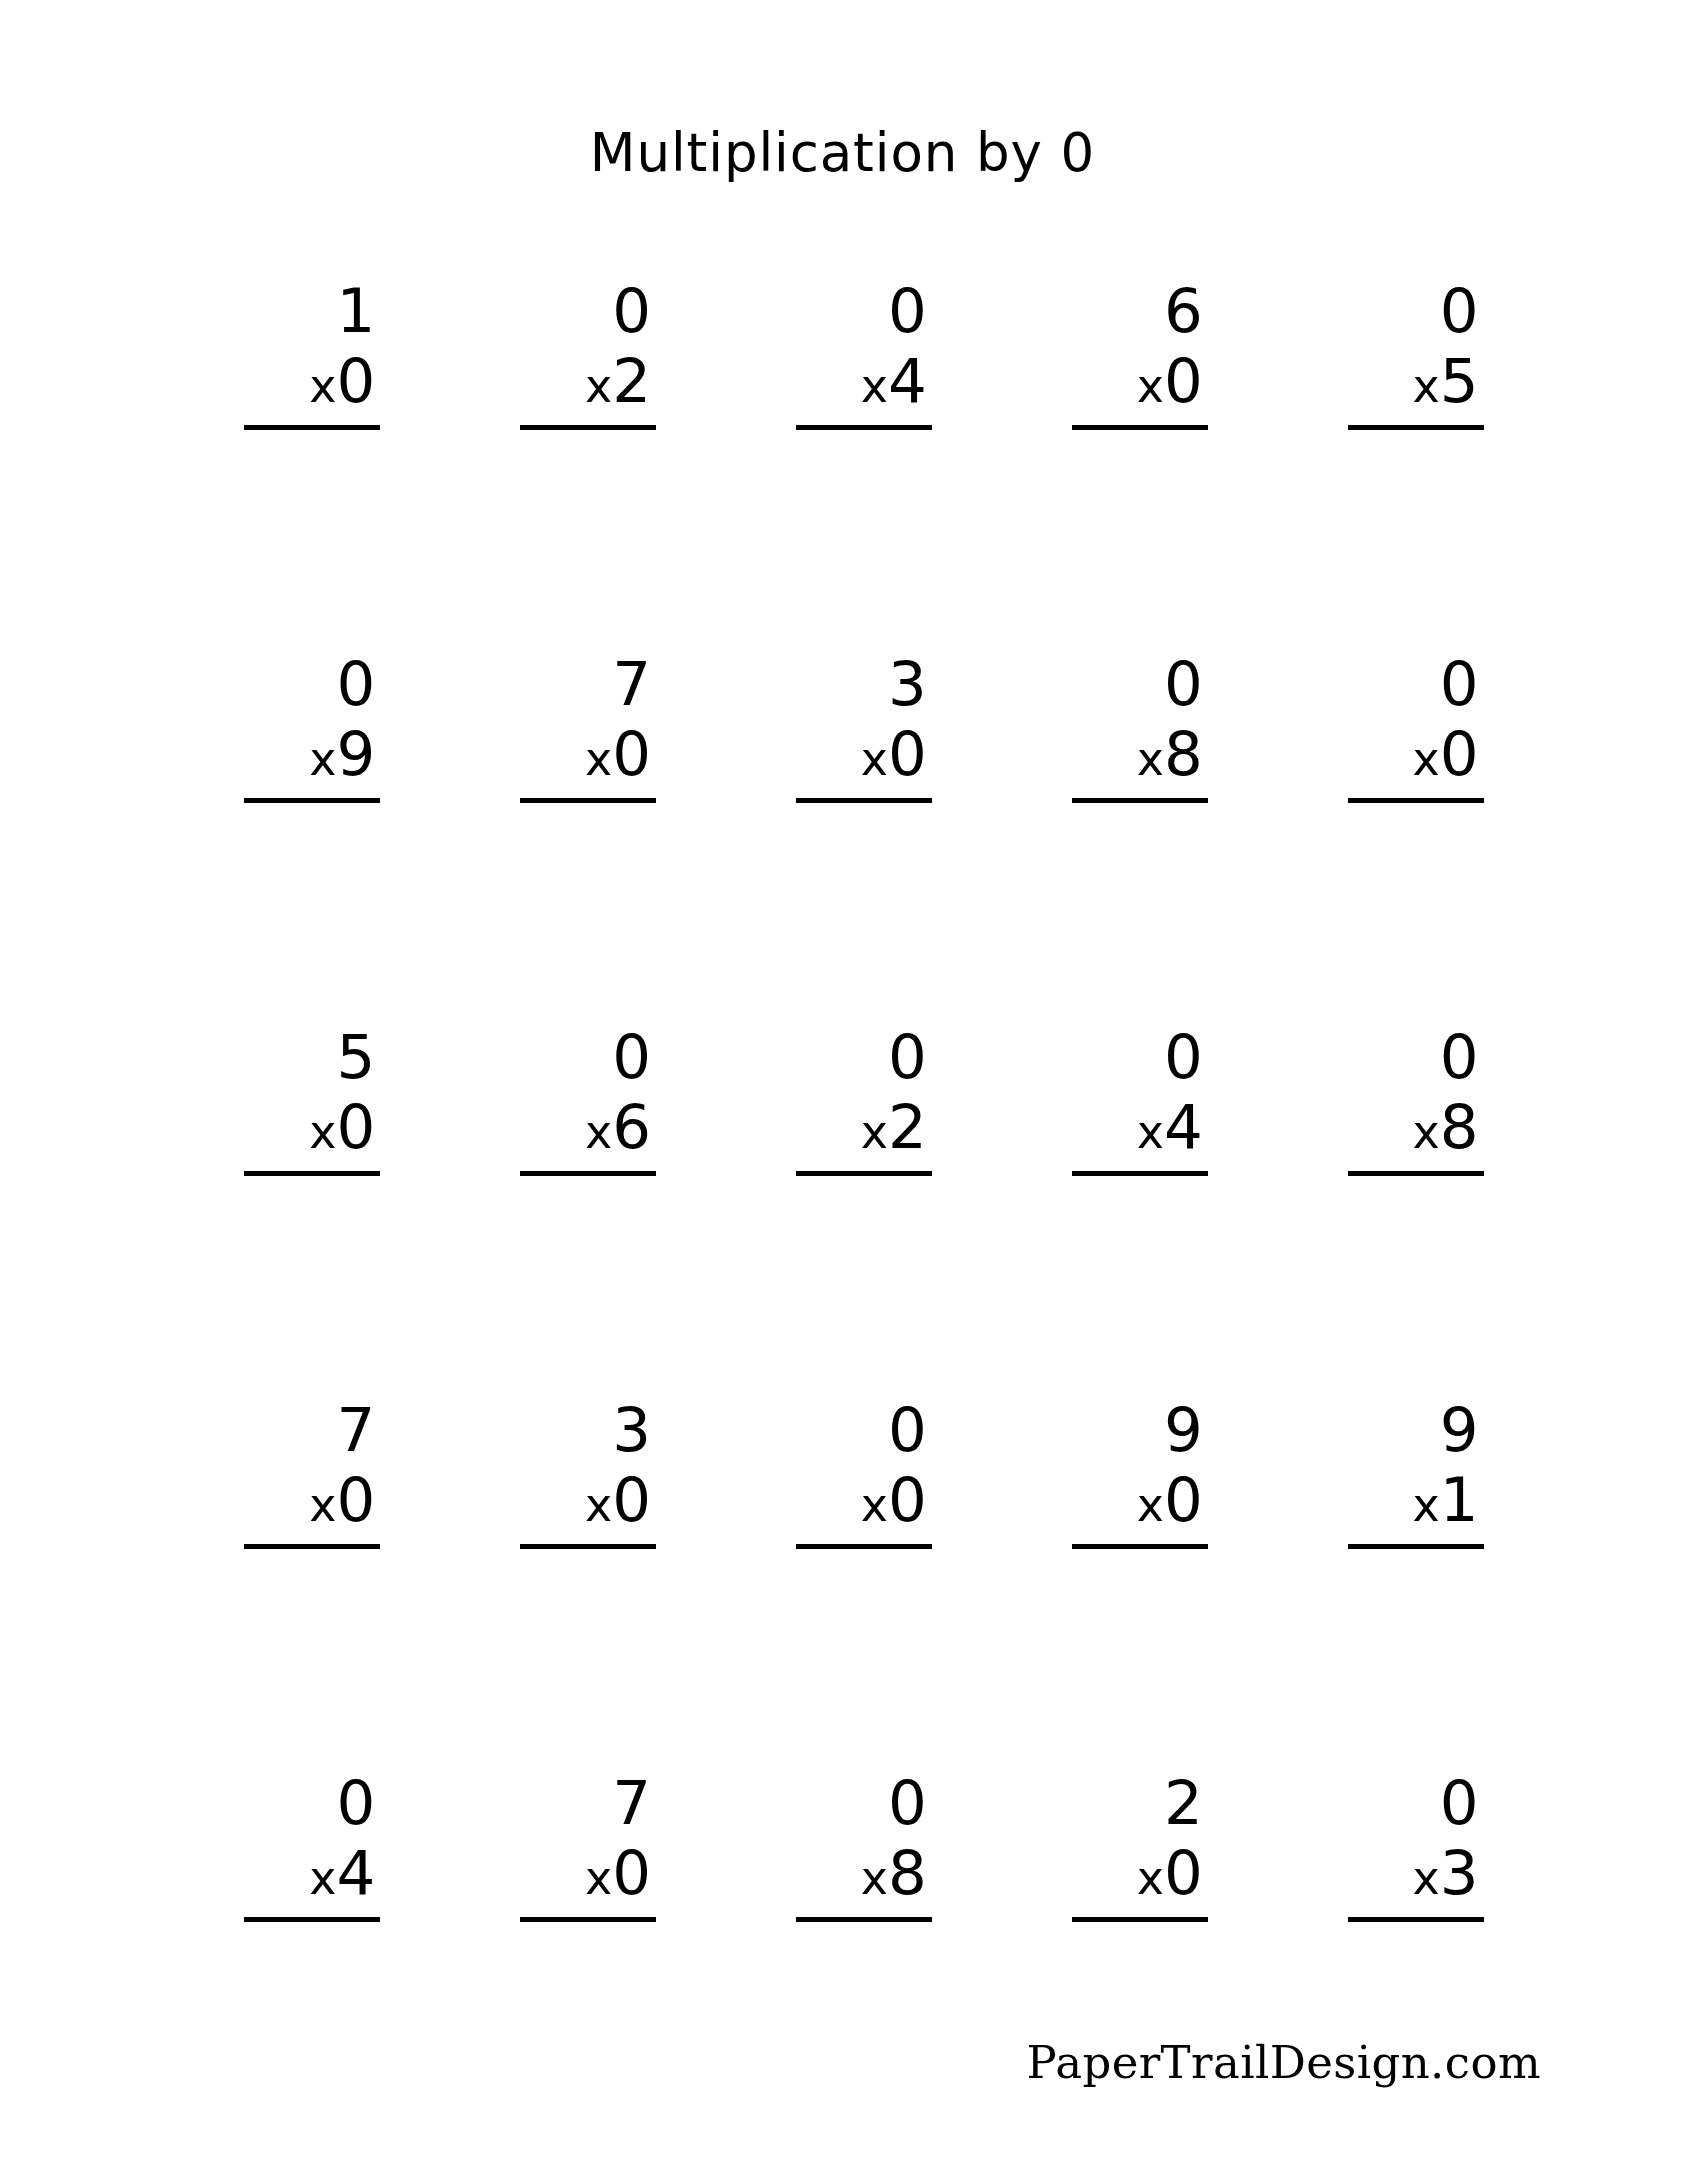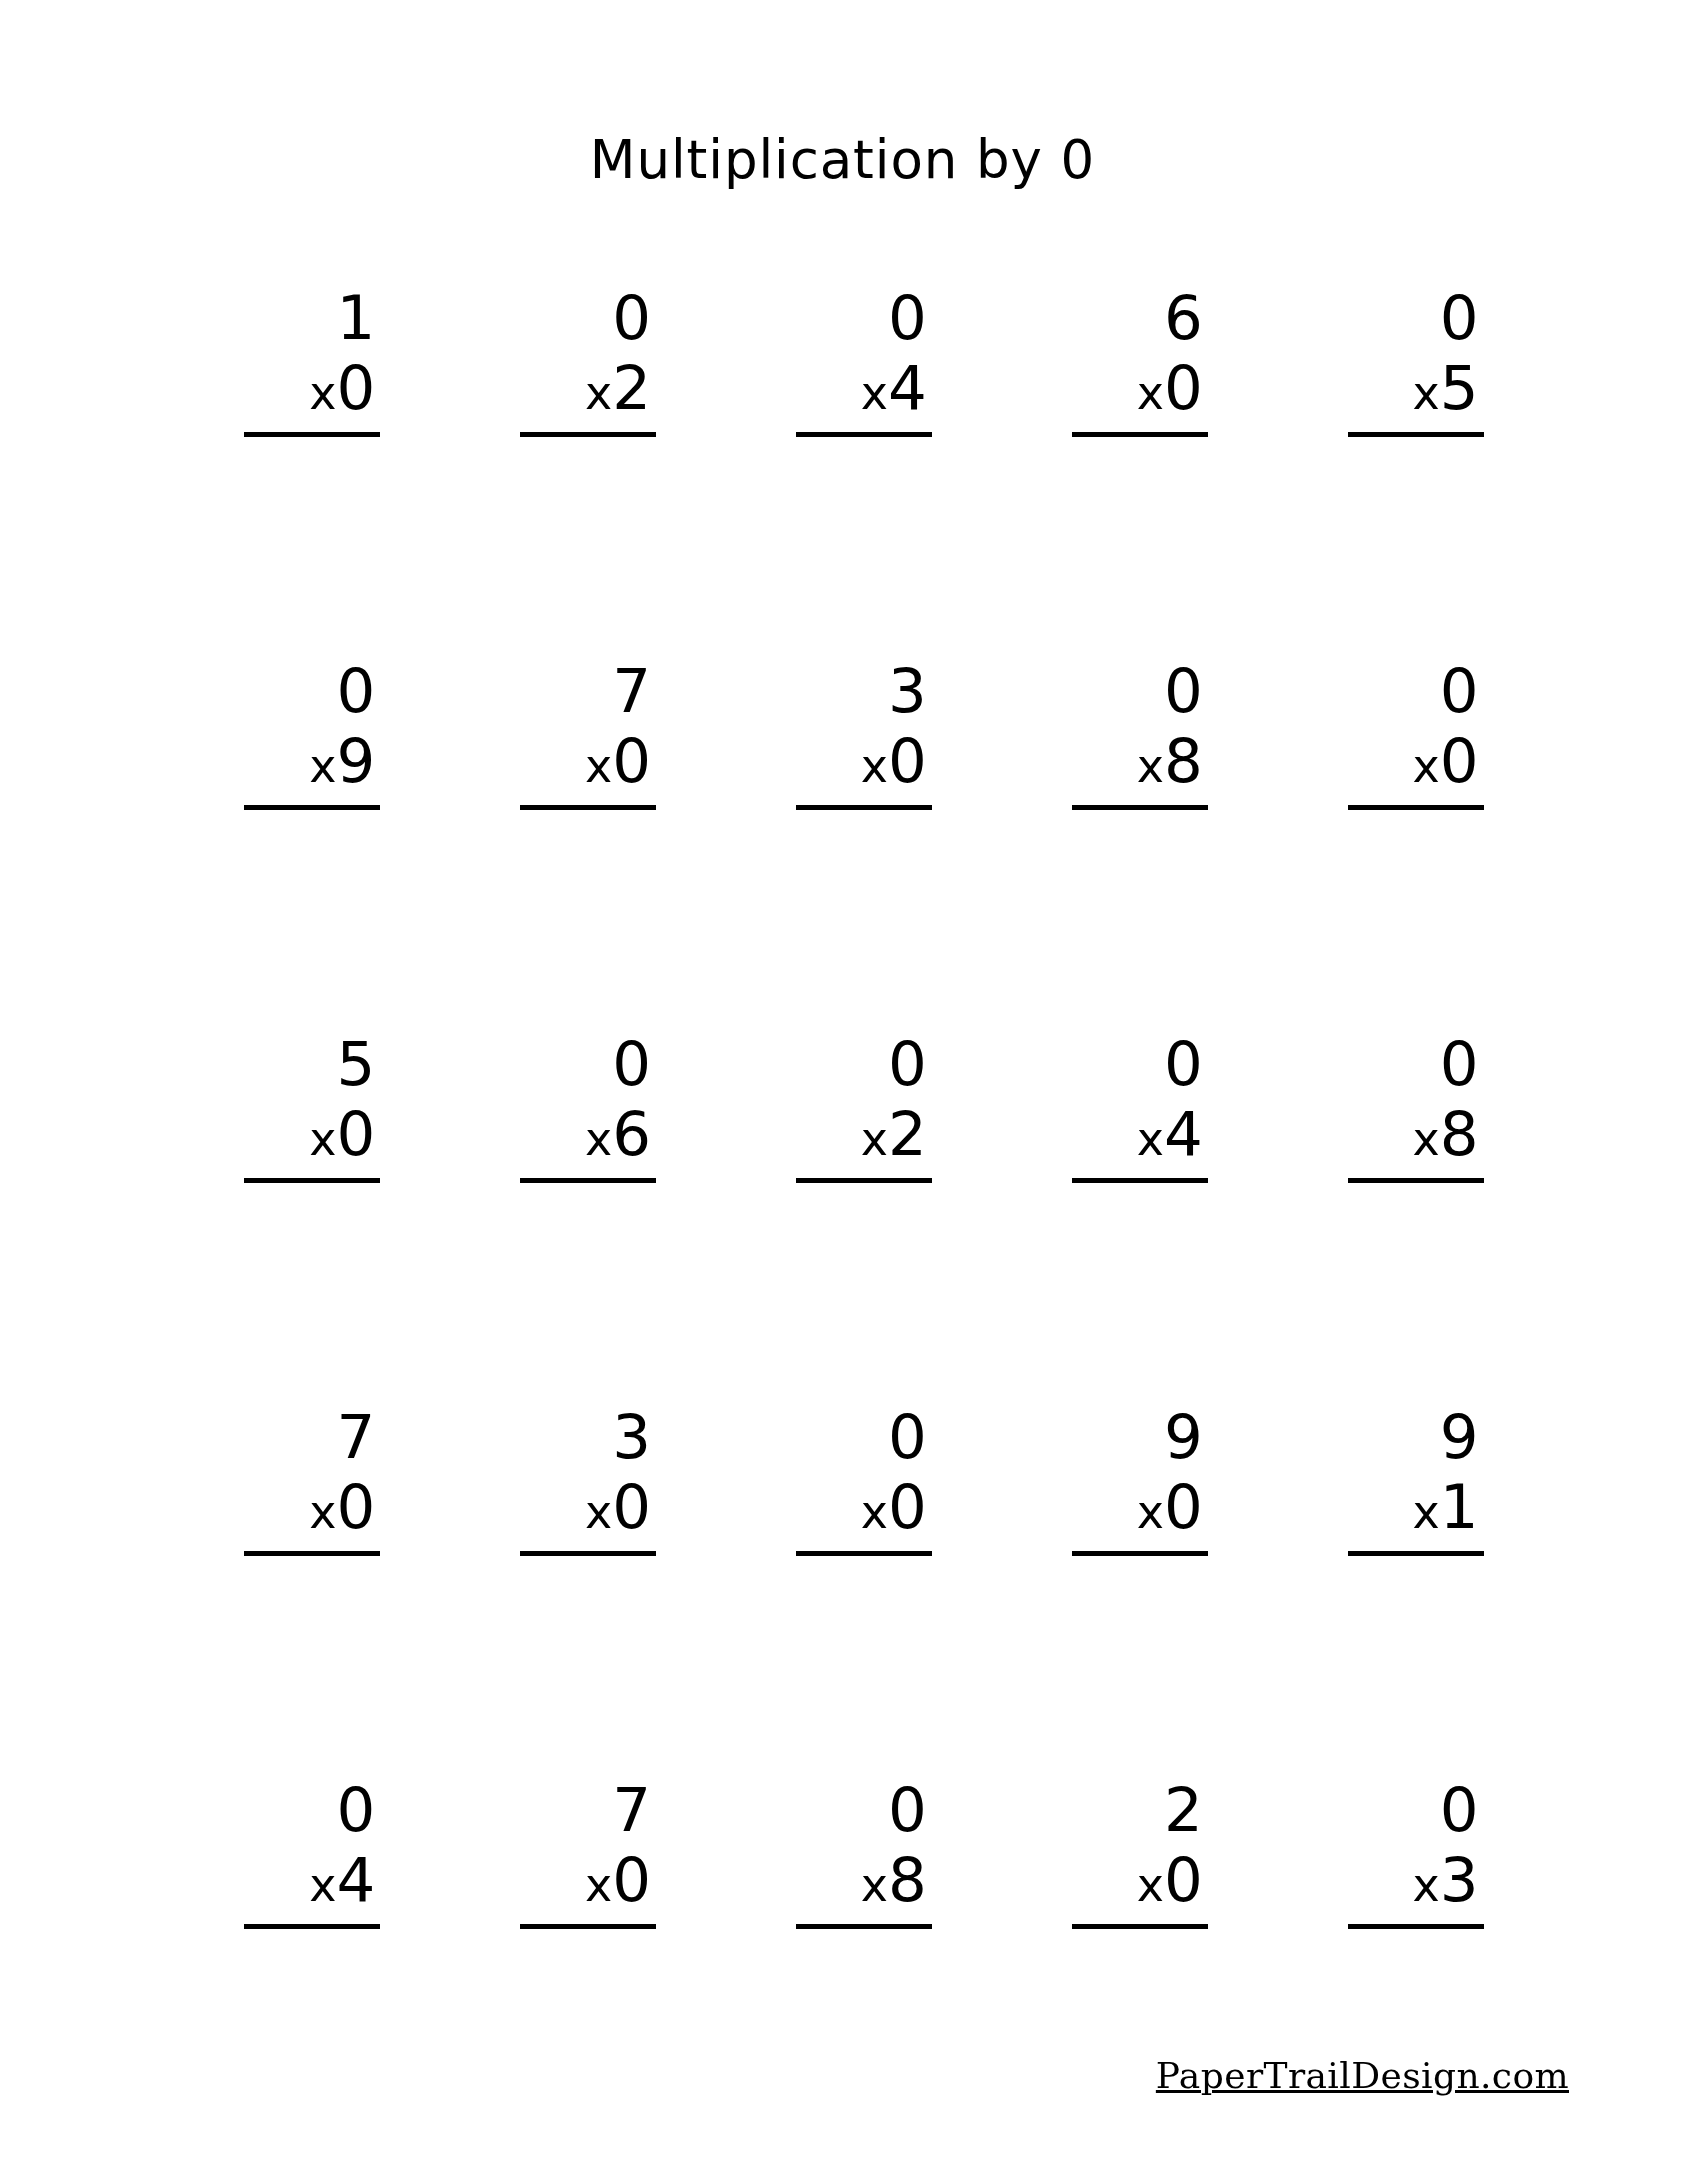--- a/index.html
+++ b/index.html
@@ -20,21 +20,21 @@
     height: 2181px;
     box-sizing: border-box;
     padding: 0;
     position: relative;
   }
   .worksheet-title {
     text-align: center;
     font-size: 53px;
     font-weight: 400;
     letter-spacing: 0.9px;
-    margin: 17px;
+    margin: 10px;
     padding-top: 112px;
     font-family: "DejaVu Sans", sans-serif;
   }
   .problem-grid {
     margin-top: 94px;
     padding: 0 153px 0 153px;
     display: grid;
     grid-template-columns: repeat(5, 1fr);
     grid-auto-rows: 373px;
     justify-items: center;
@@ -71,26 +71,25 @@
     font-family: "DejaVu Sans", sans-serif;
   }
   .answer-rule {
     width: 136px;
     height: 5.1px;
     background: #000000;
     margin-top: 8.5px;
   }
   .footer-credit {
     position: absolute;
-    right: 116px;
+    right: 144px;
     bottom: 102px;
-    font-size: 36px;
+    font-size: 45px;
     font-family: "DejaVu Serif", serif;
     letter-spacing: 0.4px;
-    text-decoration: underline;
   }
 </style>
 </head>
 <body>
 
 <div class="sheet">
 
   <h1 class="worksheet-title">Multiplication by 0</h1>
 
   <div class="problem-grid">

